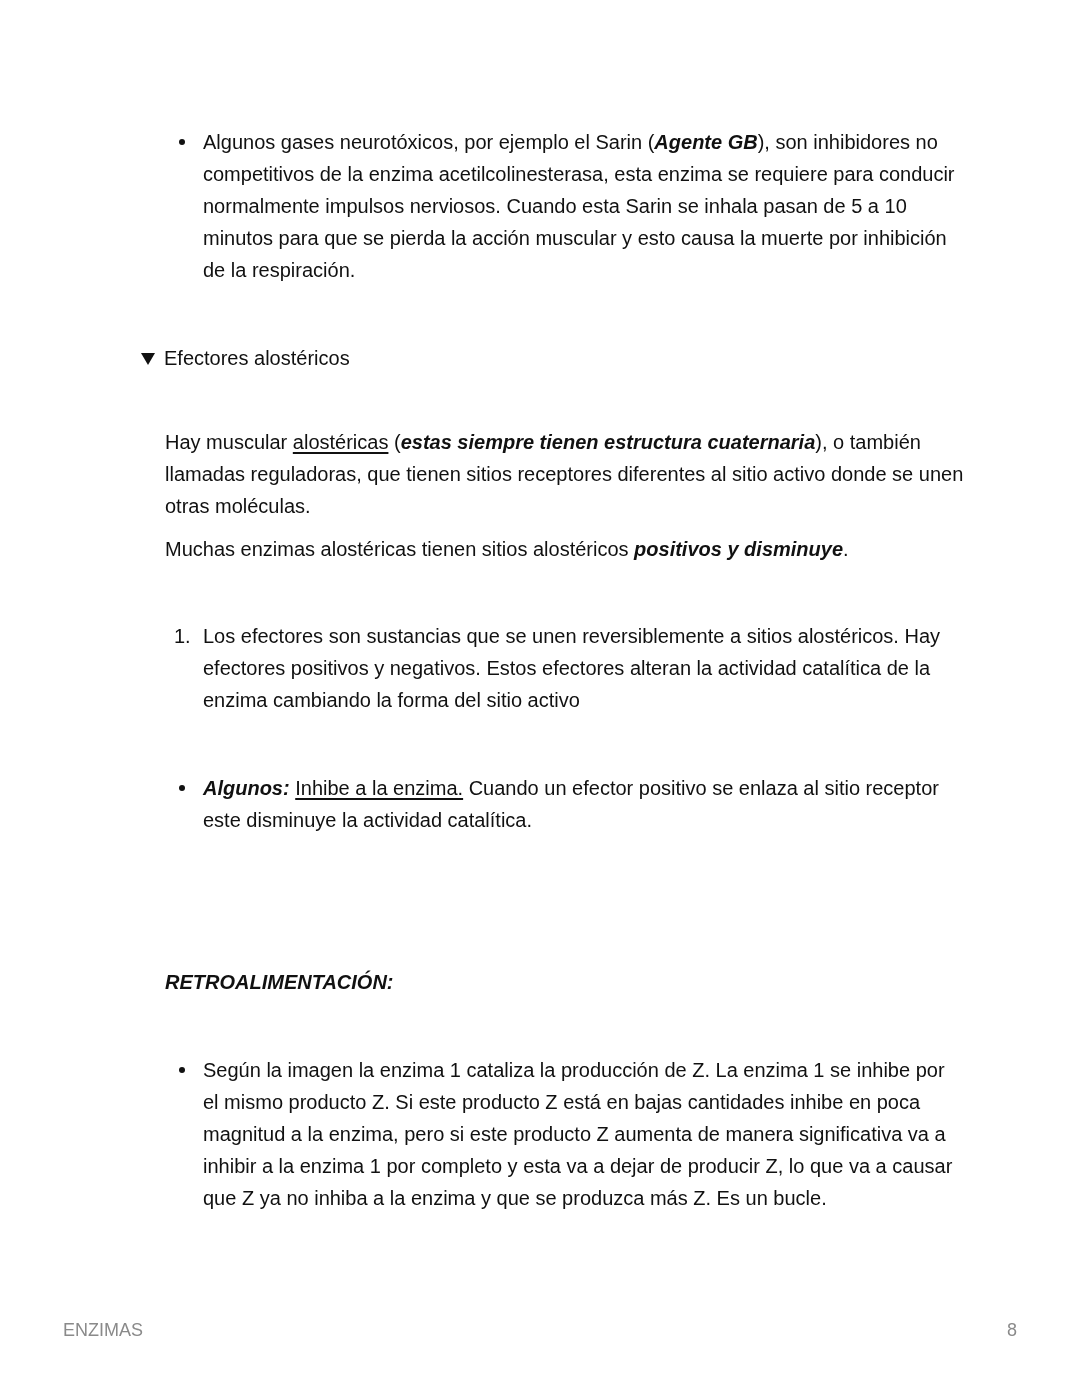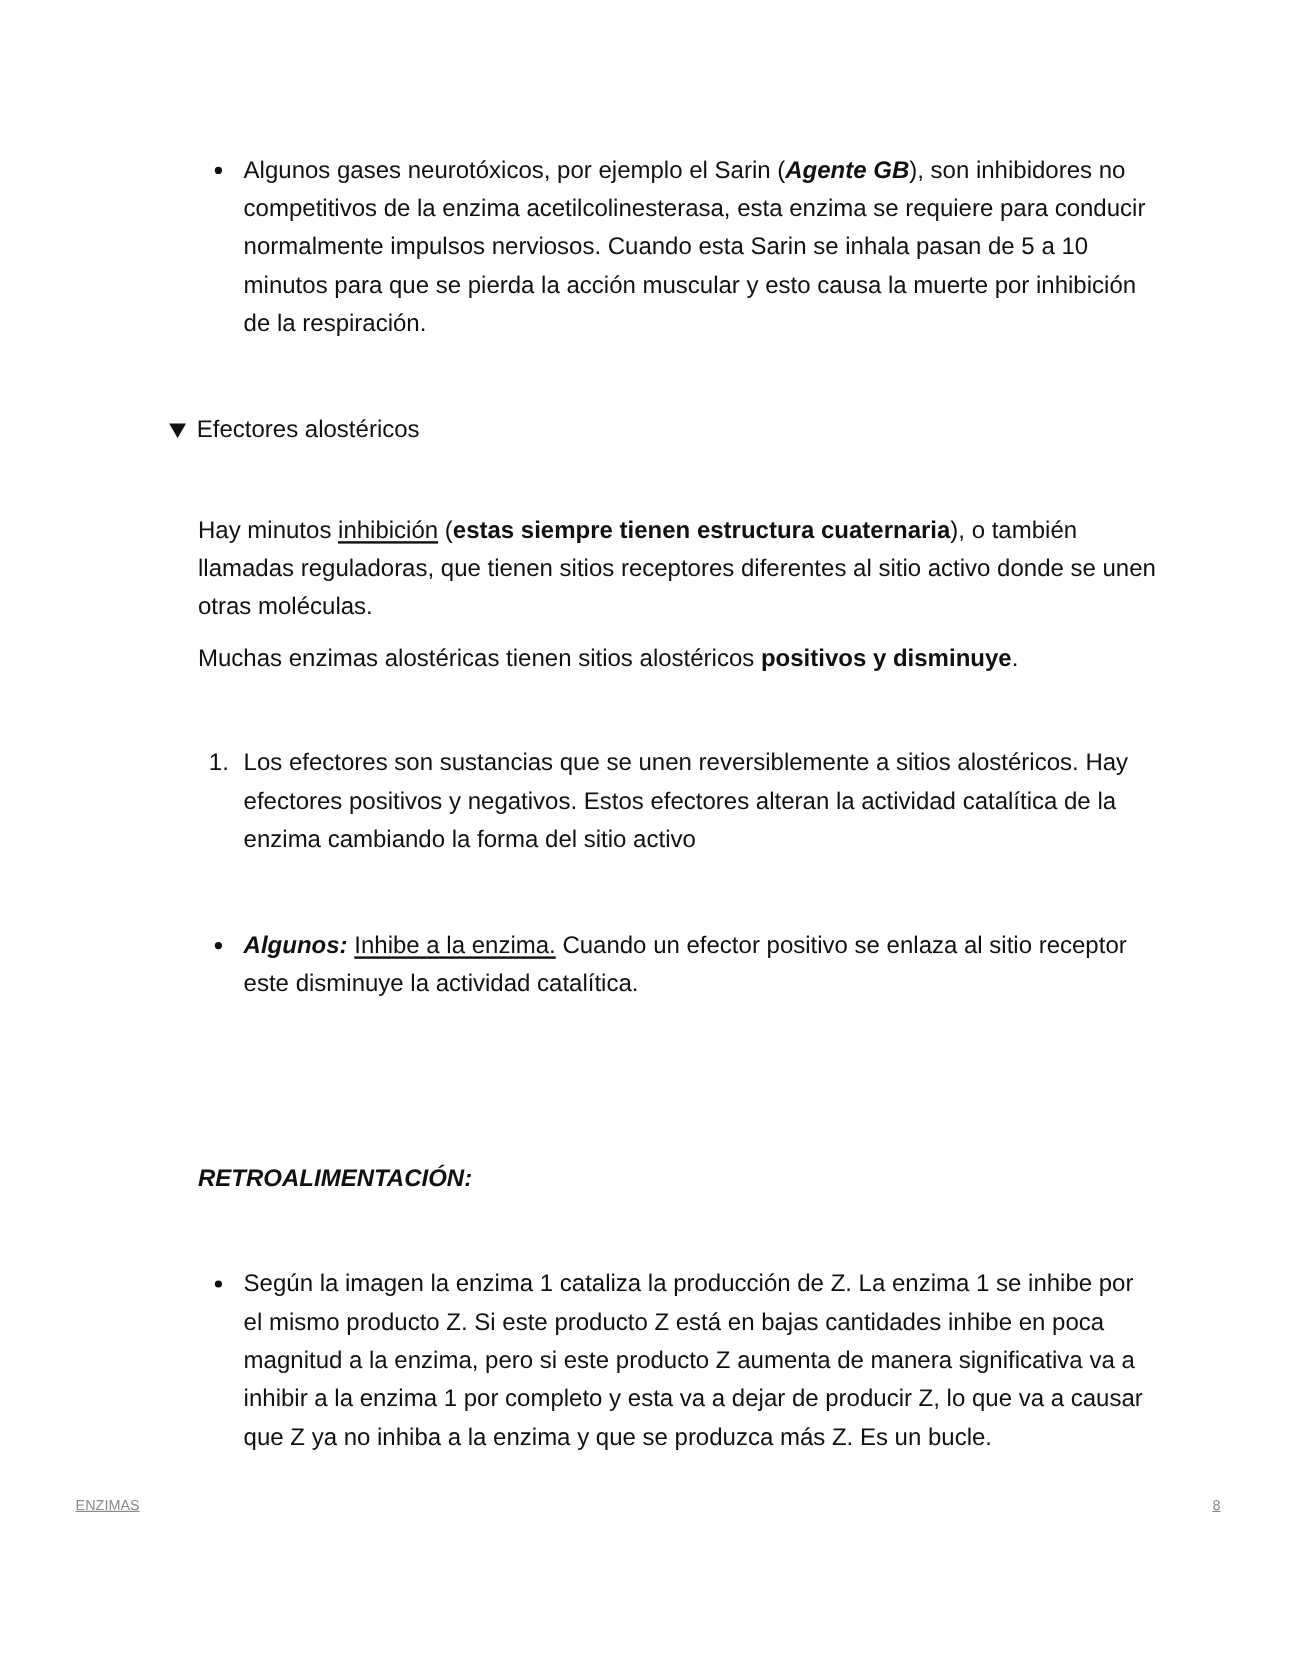--- a/index.html
+++ b/index.html
@@ -44,45 +44,44 @@
       left: 4px;
       top: 13px;
       width: 6px;
       height: 6px;
       border-radius: 50%;
       background: #111;
     }
     .li .marker.num { left: 9px; }
 
     .u { text-decoration: underline; text-underline-offset: 3px; }
-    .b { font-weight: bold; }
+    .b { font-weight: bold; font-style: italic; }
     .bi { font-weight: bold; font-style: italic; }
 
     .toggle {
       display: flex;
       align-items: center;
       line-height: 32px;
     }
     .toggle-arrow {
       display: inline-block;
       width: 0; height: 0;
       border-left: 7px solid transparent;
       border-right: 7px solid transparent;
       border-top: 12px solid #111;
       margin-right: 9px;
       margin-top: 2px;
     }
 
     .footer {
       position: absolute;
-      top: 1242px;
-      font-size: 12px;
+      top: 1318px;
+      font-size: 18px;
       color: #8a8a8a;
       line-height: 24px;
-      text-decoration: underline;
     }
   </style>
 </head>
 <body>
 
 <div class="page">
 
   <div class="block" style="left:165px; top:126px; width:800px;">
     <ul class="bullets">
       <li class="li">
@@ -91,21 +90,21 @@
       </li>
     </ul>
   </div>
 
   <div class="block toggle" style="left:141px; top:342px;">
     <span class="toggle-arrow"></span>
     <span>Efectores alostéricos</span>
   </div>
 
   <div class="block line-text" style="left:165px; top:426px; width:800px;">
-    <span>Hay minutos </span><span class="u">inhibición</span><span> (</span><span class="b">estas siempre tienen estructura cuaternaria</span><span>), o también llamadas reguladoras, que tienen sitios receptores diferentes al sitio activo donde se unen otras moléculas.</span>
+    <span>Hay muscular </span><span class="u">alostéricas</span><span> (</span><span class="b">estas siempre tienen estructura cuaternaria</span><span>), o también llamadas reguladoras, que tienen sitios receptores diferentes al sitio activo donde se unen otras moléculas.</span>
   </div>
 
   <div class="block line-text" style="left:165px; top:533px; width:800px;">
     <span>Muchas enzimas alostéricas tienen sitios alostéricos </span><span class="b">positivos y disminuye</span><span>.</span>
   </div>
 
   <div class="block" style="left:165px; top:620px; width:800px;">
     <ol class="numbers">
       <li class="li">
         <span class="marker num">1.</span>

